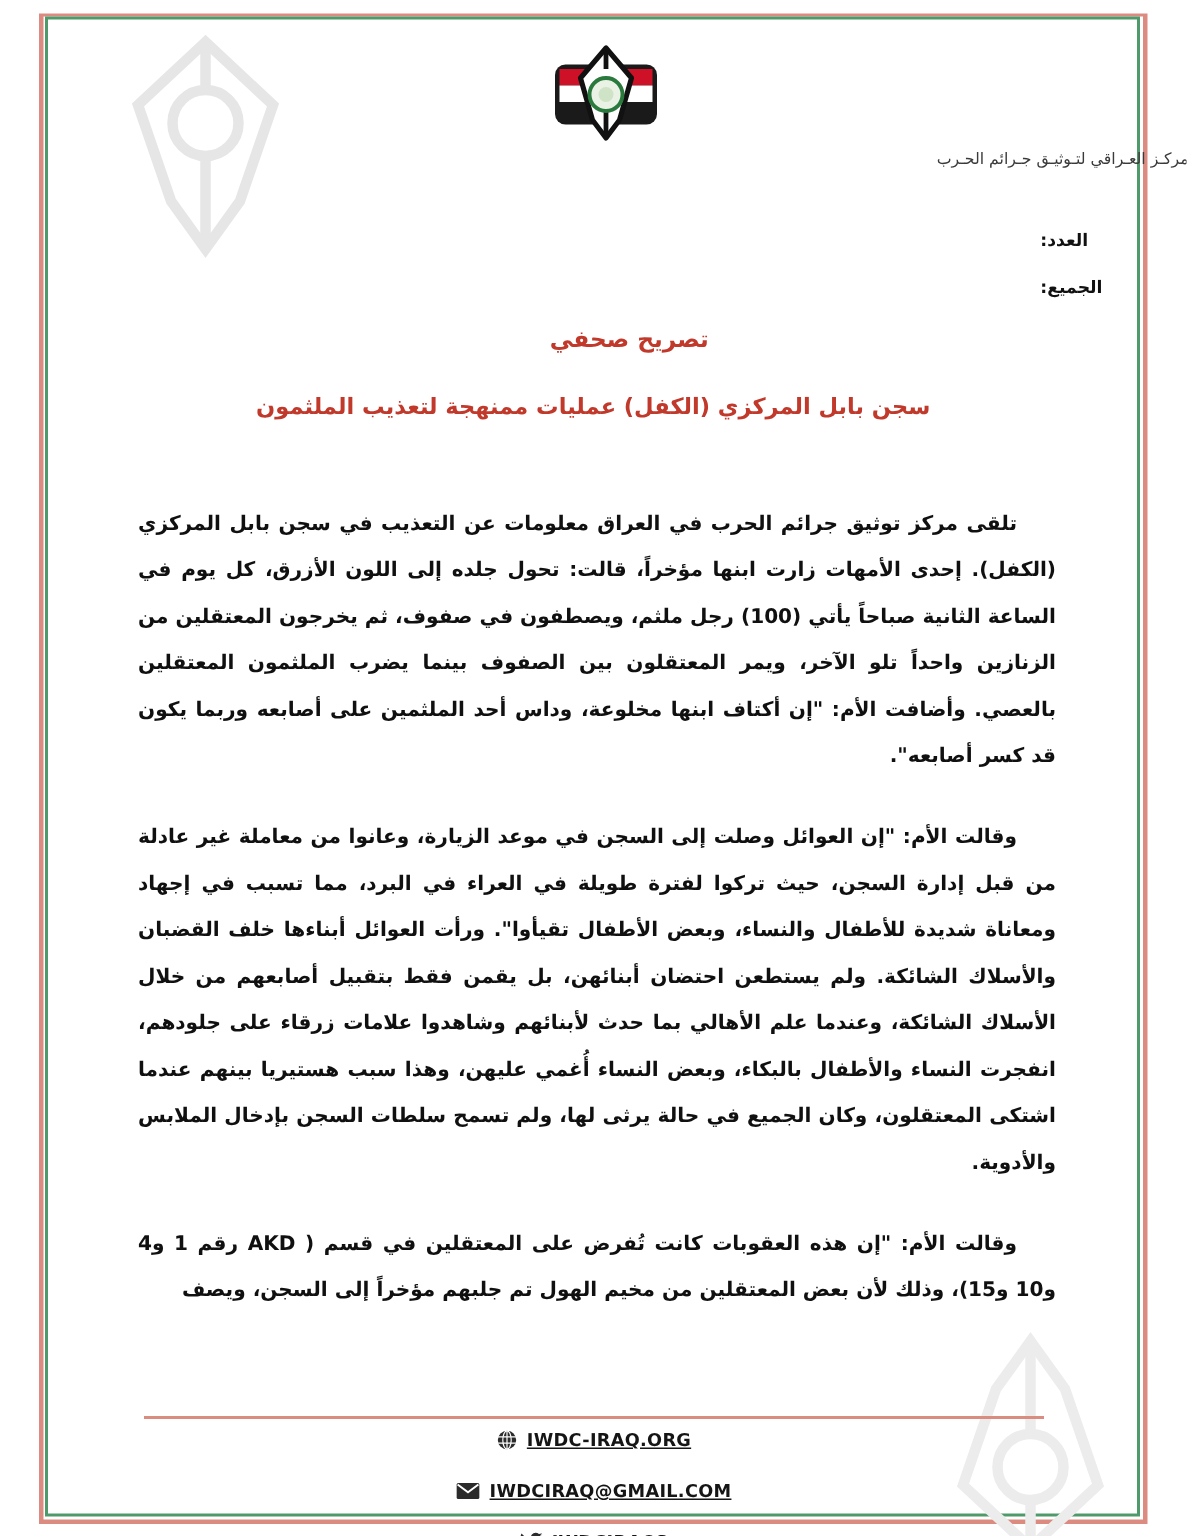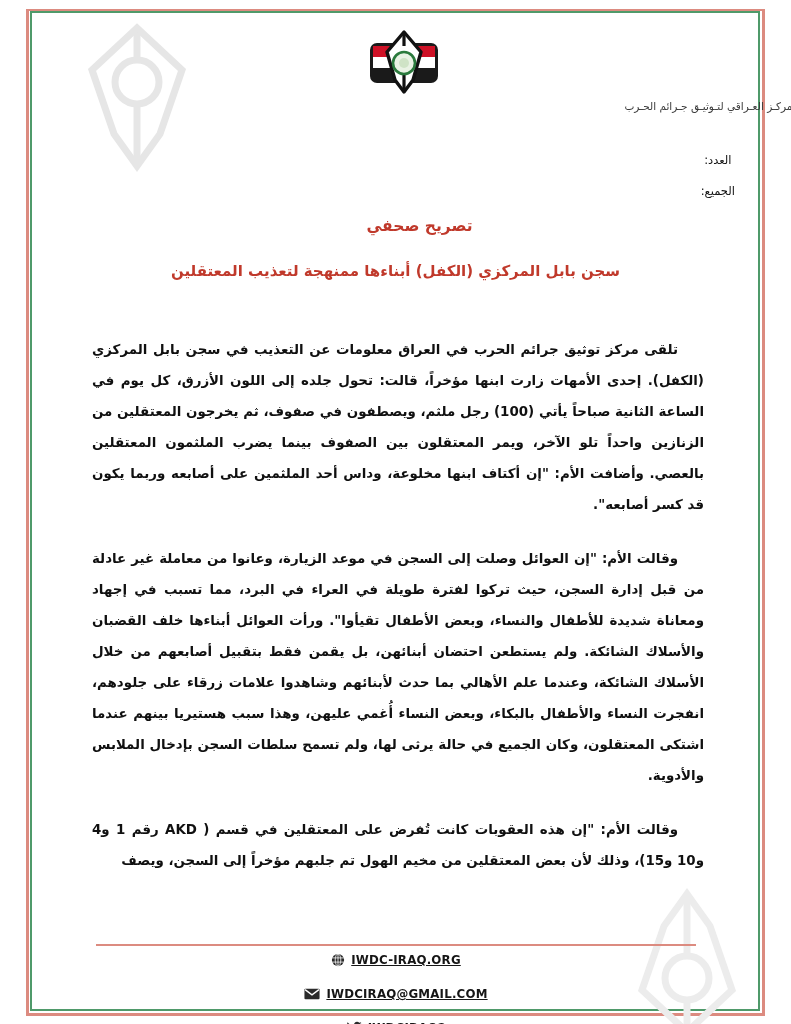--- a/index.html
+++ b/index.html
@@ -101,23 +101,23 @@
     letter-spacing: 0.3px;
     line-height: 1.3;
     margin-top: 1px;
   }
 
   
   .ref-fields {
     position: absolute;
     right: 56px;
     top: 155px;
-    text-align: center;
+    text-align: left;
     font-size: 11.5px;
-    font-weight: normal;
+    font-weight: bold;
     color: #111111;
     line-height: 1;
   }
   .ref-fields .ref-row { margin-bottom: 19px; }
 
   
   .titles {
     position: absolute;
     left: 0;
     top: 206px;
@@ -263,21 +263,21 @@
       <div class="org-ar">المركـز العـراقي لتـوثيـق جـرائم الحـرب</div>
     </header>
 
     <section class="ref-fields">
       <div class="ref-row">العدد:</div>
       <div class="ref-row">الجميع:</div>
     </section>
 
     <section class="titles">
       <h1 class="doc-title">تصريح صحفي</h1>
-      <h2 class="doc-subtitle">سجن بابل المركزي (الكفل) أبناءها ممنهجة لتعذيب المعتقلين</h2>
+      <h2 class="doc-subtitle">سجن بابل المركزي (الكفل) عمليات ممنهجة لتعذيب الملثمون</h2>
     </section>
 
     <section class="body-text">
       <p>تلقى مركز توثيق جرائم الحرب في العراق معلومات عن التعذيب في سجن بابل المركزي (الكفل). إحدى الأمهات زارت ابنها مؤخراً، قالت: تحول جلده إلى اللون الأزرق، كل يوم في الساعة الثانية صباحاً يأتي (100) رجل ملثم، ويصطفون في صفوف، ثم يخرجون المعتقلين من الزنازين واحداً تلو الآخر، ويمر المعتقلون بين الصفوف بينما يضرب الملثمون المعتقلين بالعصي. وأضافت الأم: "إن أكتاف ابنها مخلوعة، وداس أحد الملثمين على أصابعه وربما يكون قد كسر أصابعه".</p>
       <p>وقالت الأم: "إن العوائل وصلت إلى السجن في موعد الزيارة، وعانوا من معاملة غير عادلة من قبل إدارة السجن، حيث تركوا لفترة طويلة في العراء في البرد، مما تسبب في إجهاد ومعاناة شديدة للأطفال والنساء، وبعض الأطفال تقيأوا". ورأت العوائل أبناءها خلف القضبان والأسلاك الشائكة. ولم يستطعن احتضان أبنائهن، بل يقمن فقط بتقبيل أصابعهم من خلال الأسلاك الشائكة، وعندما علم الأهالي بما حدث لأبنائهم وشاهدوا علامات زرقاء على جلودهم، انفجرت النساء والأطفال بالبكاء، وبعض النساء أُغمي عليهن، وهذا سبب هستيريا بينهم عندما اشتكى المعتقلون، وكان الجميع في حالة يرثى لها، ولم تسمح سلطات السجن بإدخال الملابس والأدوية.</p>
       <p>وقالت الأم: "إن هذه العقوبات كانت تُفرض على المعتقلين في قسم ( AKD رقم 1 و4 و10 و15)، وذلك لأن بعض المعتقلين من مخيم الهول تم جلبهم مؤخراً إلى السجن، ويصف</p>
     </section>
 
     <footer class="footer">
       <div class="footer-rule"></div>

